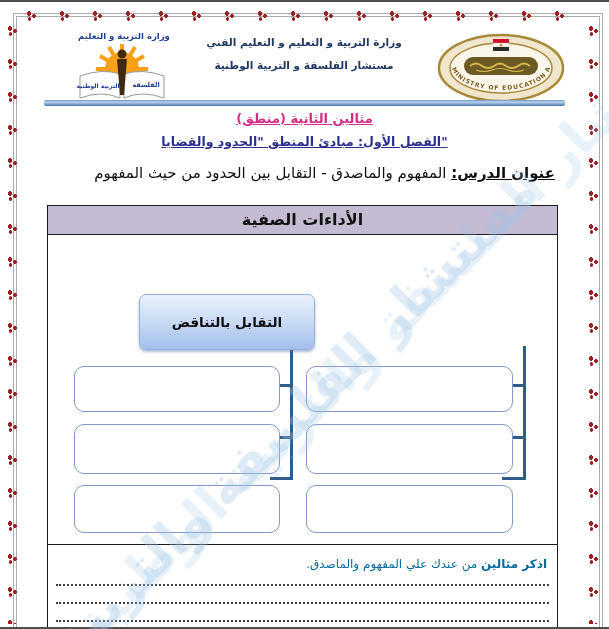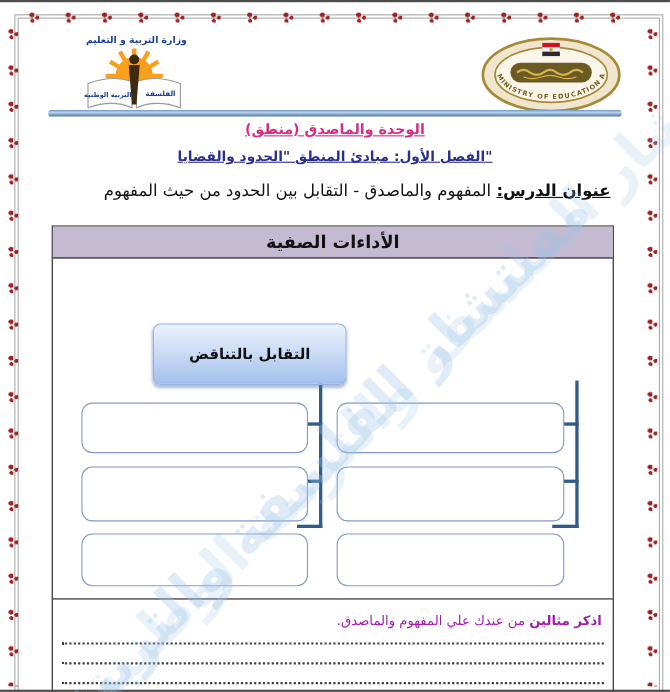--- a/index.html
+++ b/index.html
@@ -66,21 +66,21 @@
   .vline,.hstub{position:absolute;background:#2f5c8a;z-index:1;}
   .vline{width:3px;top:140px;height:134px;}
   .vline.l{left:242px;} .vline.r{left:475px;}
   .hstub{height:3px;}
   .hstub.s1{top:178px;} .hstub.s2{top:230px;} .hstub.s3{top:271px;}
   .hstub.l{left:225px;width:20px;} .hstub.r{left:457px;width:21px;}
   .hstub.l.s3{left:222px;width:23px;} .hstub.r.s3{left:454px;width:24px;}
 
   .divider{position:absolute;left:0;right:0;top:338px;border-top:1.3px solid #1a1a1a;}
   .task2{position:absolute;right:10px;left:10px;top:351px;text-align:right;direction:rtl;
-     font-size:12px;color:#a21caf;}
+     font-size:12px;color:#0369a1;}
   .ans-line{position:absolute;left:8px;right:8px;height:0;border-top:2px dotted #3e3e3e;}
   .ans-1{top:378px;} .ans-2{top:396px;} .ans-3{top:414px;}
 
   
   .wm{color:#9fc5e8;opacity:.32;font-size:52px;font-weight:bold;white-space:nowrap;
       direction:rtl;z-index:6;pointer-events:none;}
   .wm1{left:-70px;top:400px;width:700px;transform:rotate(-45deg);text-align:center;}
   .wm2{left:150px;top:215px;width:640px;transform:rotate(-45deg);text-align:center;opacity:.22;}
 </style>
 </head>
@@ -116,20 +116,22 @@
       <path d="M28 47 Q50 39 68 45 L68 69 Q50 61 28 69 Z" fill="#fdfdfd" stroke="#999" stroke-width="1"></path>
       <path d="M112 47 Q90 39 72 45 L72 69 Q90 61 112 69 Z" fill="#fdfdfd" stroke="#999" stroke-width="1"></path>
       <circle cx="70" cy="25" r="4.5" fill="#3f2a10"></circle>
       <path d="M65 30 L75 30 L72 66 L68 66 Z" fill="#3f2a10"></path>
       <text x="46" y="59" font-size="6" font-weight="bold" fill="#1c3f91" text-anchor="middle">التربية الوطنية</text>
       <text x="94" y="58" font-size="6.5" font-weight="bold" fill="#1c3f91" text-anchor="middle">الفلسفة</text>
     </svg>
   </div>
 
   <div class="abs hdr-center">
+    <div class="hdr-line">وزارة التربية و التعليم و التعليم الفني</div>
+    <div class="hdr-line">مستشار الفلسفة و التربية الوطنية</div>
   </div>
 
   <div class="abs logo-right">
     <svg viewBox="0 0 130 70" width="130" height="70">
       <ellipse cx="65" cy="35" rx="62" ry="33" fill="#f0e6cd" stroke="#a8893a" stroke-width="2.5"></ellipse>
       <ellipse cx="65" cy="35" rx="51" ry="25" fill="#faf6e9" stroke="#a8893a" stroke-width="1.5"></ellipse>
       <defs>
           <path id="ringpath" d="M 16 33 A 49 24 0 1 0 114 33"></path>
         </defs>
       <text font-size="6" font-weight="bold" fill="#7a5c1e" letter-spacing="1">
@@ -144,21 +146,21 @@
       <g>
         <rect x="28" y="24" width="74" height="18" rx="9" fill="#6b5a23"></rect>
         <path d="M34 33 q6 -5 12 0 q6 4 12 0 q6 -5 12 0 q6 4 12 0 q6 -5 12 0" fill="none" stroke="#d9b64a" stroke-width="2"></path>
         <path d="M40 37 q8 3 16 0 q8 -3 16 0 q8 3 16 0" fill="none" stroke="#d9b64a" stroke-width="1.2"></path>
       </g>
     </svg>
   </div>
 
   <div class="abs separator"></div>
 
-  <div class="abs unit-title">الوحدة والماصدق (منطق)</div>
+  <div class="abs unit-title">مثالين الثانية (منطق)</div>
   <div class="abs chapter-title">الفصل الأول: مبادئ المنطق "الحدود والقضايا"</div>
   <div class="abs lesson-line">
     <span class="lesson-label">عنوان الدرس:</span><span> المفهوم والماصدق -  التقابل بين الحدود من حيث المفهوم</span>
   </div>
 
   <div class="content">
     <div class="section-header">الأداءات الصفية</div>
 
 
     <div class="vline l"></div>

